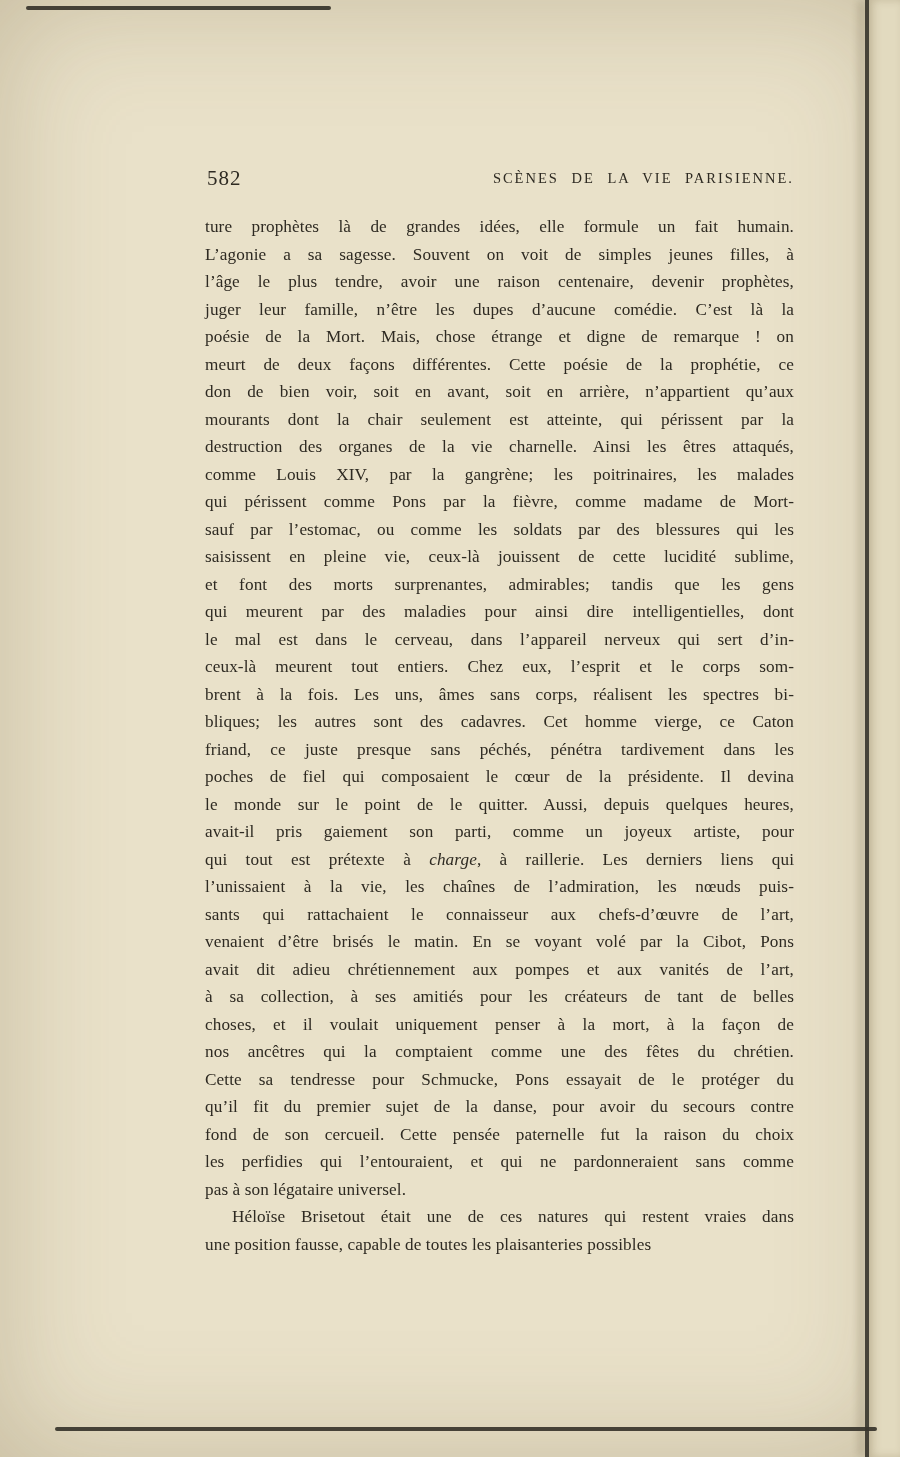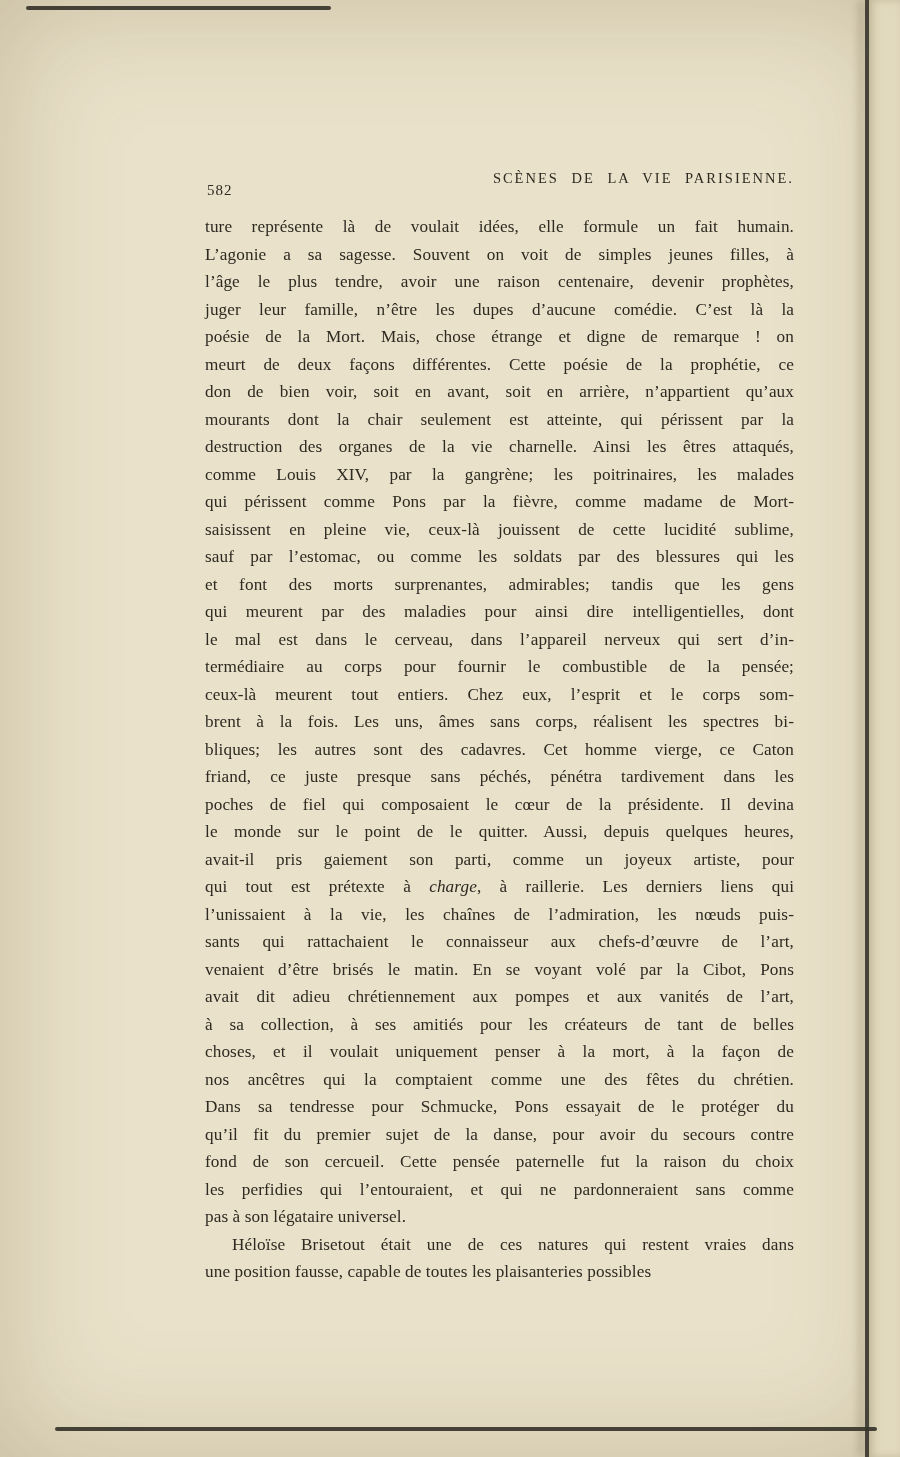--- a/index.html
+++ b/index.html
@@ -48,22 +48,22 @@
     width: 589px;
   }
   .header {
     position: relative;
     height: 30px;
     margin-bottom: 17px;
   }
   .pagenum {
     position: absolute;
     left: 2px;
-    top: 16px;
-    font-size: 15px;
+    top: 0;
+    font-size: 21px;
     letter-spacing: 1px;
   }
   .running {
     display: block;
     text-align: right;
     font-size: 14.5px;
     letter-spacing: 2px;
     word-spacing: 7px;
     padding-top: 4px;
     margin-top: 18px;
@@ -92,53 +92,52 @@
   <div class="artifact right"></div>
   <div class="artifact bottom"></div>
 
   <div class="content">
     <div class="header">
       <span class="pagenum">582</span>
       <span class="running">SCÈNES DE LA VIE PARISIENNE.</span>
     </div>
     <div class="textblock">
         <div class="paragraph">
-          <div class="line">ture représente là de voulait idées, elle formule un fait humain.</div>
+          <div class="line">ture prophètes là de grandes idées, elle formule un fait humain.</div>
           <div class="line">L’agonie a sa sagesse. Souvent on voit de simples jeunes filles, à</div>
           <div class="line">l’âge le plus tendre, avoir une raison centenaire, devenir prophètes,</div>
           <div class="line">juger leur famille, n’être les dupes d’aucune comédie. C’est là la</div>
           <div class="line">poésie de la Mort. Mais, chose étrange et digne de remarque ! on</div>
           <div class="line">meurt de deux façons différentes. Cette poésie de la prophétie, ce</div>
           <div class="line">don de bien voir, soit en avant, soit en arrière, n’appartient qu’aux</div>
           <div class="line">mourants dont la chair seulement est atteinte, qui périssent par la</div>
           <div class="line">destruction des organes de la vie charnelle. Ainsi les êtres attaqués,</div>
           <div class="line">comme Louis XIV, par la gangrène; les poitrinaires, les malades</div>
           <div class="line">qui périssent comme Pons par la fièvre, comme madame de Mort-</div>
+          <div class="line">sauf par l’estomac, ou comme les soldats par des blessures qui les</div>
           <div class="line">saisissent en pleine vie, ceux-là jouissent de cette lucidité sublime,</div>
-          <div class="line">sauf par l’estomac, ou comme les soldats par des blessures qui les</div>
           <div class="line">et font des morts surprenantes, admirables; tandis que les gens</div>
           <div class="line">qui meurent par des maladies pour ainsi dire intelligentielles, dont</div>
           <div class="line">le mal est dans le cerveau, dans l’appareil nerveux qui sert d’in-</div>
-          <div class="line">termédiaire au corps pour fournir le combustible de la pensée;</div>
           <div class="line">ceux-là meurent tout entiers. Chez eux, l’esprit et le corps som-</div>
           <div class="line">brent à la fois. Les uns, âmes sans corps, réalisent les spectres bi-</div>
           <div class="line">bliques; les autres sont des cadavres. Cet homme vierge, ce Caton</div>
           <div class="line">friand, ce juste presque sans péchés, pénétra tardivement dans les</div>
           <div class="line">poches de fiel qui composaient le cœur de la présidente. Il devina</div>
           <div class="line">le monde sur le point de le quitter. Aussi, depuis quelques heures,</div>
           <div class="line">avait-il pris gaiement son parti, comme un joyeux artiste, pour</div>
           <div class="line">qui tout est prétexte à <em>charge</em>, à raillerie. Les derniers liens qui</div>
           <div class="line">l’unissaient à la vie, les chaînes de l’admiration, les nœuds puis-</div>
           <div class="line">sants qui rattachaient le connaisseur aux chefs-d’œuvre de l’art,</div>
           <div class="line">venaient d’être brisés le matin. En se voyant volé par la Cibot, Pons</div>
           <div class="line">avait dit adieu chrétiennement aux pompes et aux vanités de l’art,</div>
           <div class="line">à sa collection, à ses amitiés pour les créateurs de tant de belles</div>
           <div class="line">choses, et il voulait uniquement penser à la mort, à la façon de</div>
           <div class="line">nos ancêtres qui la comptaient comme une des fêtes du chrétien.</div>
-          <div class="line">Dans sa tendresse pour Schmucke, Pons essayait de le protéger du</div>
+          <div class="line">Cette sa tendresse pour Schmucke, Pons essayait de le protéger du</div>
           <div class="line">qu’il fit du premier sujet de la danse, pour avoir du secours contre</div>
           <div class="line">fond de son cercueil. Cette pensée paternelle fut la raison du choix</div>
           <div class="line">les perfidies qui l’entouraient, et qui ne pardonneraient sans comme</div>
           <div class="line last">pas à son légataire universel.</div>
         </div>
         <div class="paragraph">
           <div class="line indent">Héloïse Brisetout était une de ces natures qui restent vraies dans</div>
           <div class="line last">une position fausse, capable de toutes les plaisanteries possibles</div>
         </div>
       </div>

